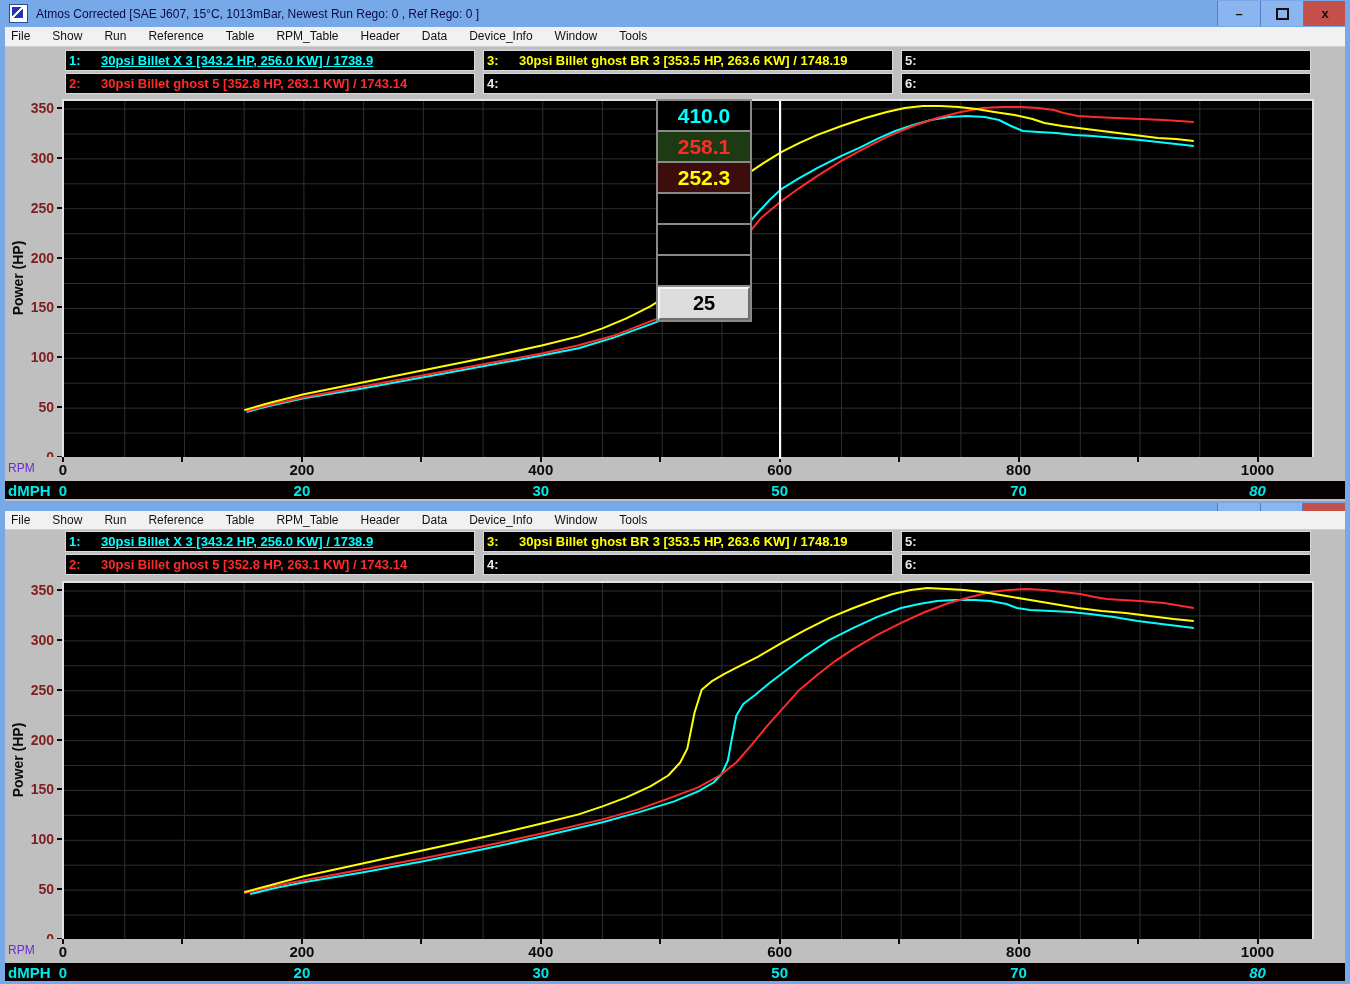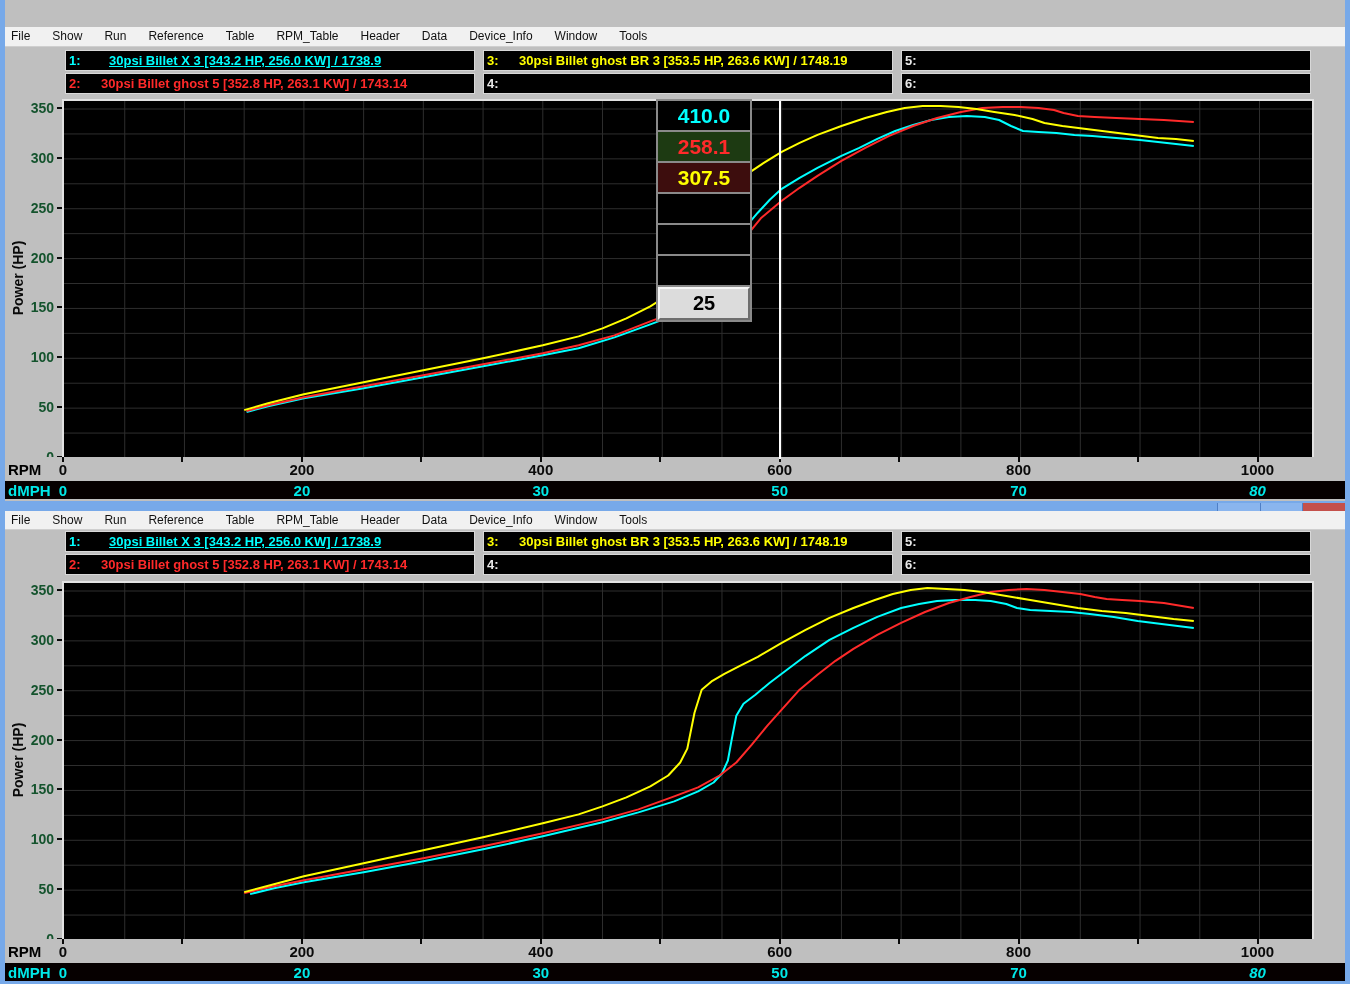--- a/index.html
+++ b/index.html
@@ -17,29 +17,29 @@
   .wbtn.close{background:#c4504b;}
   .maxglyph{width:9px;height:8px;border:2px solid #111;background:transparent;}
   
   .menubar{position:absolute;left:0;width:1350px;height:19px;background:#f1f1f1;display:flex;align-items:center;border-bottom:1px solid #cfcfcf;}
   .menu-item{font-size:12px;color:#111;padding:0 11px;line-height:19px;white-space:nowrap;}
   
   .legend-box{position:absolute;height:19px;width:408px;background:#000;border:1px solid #d8d8d8;
               display:flex;align-items:center;overflow:hidden;}
   .legend-num{font-size:13px;font-weight:bold;margin-left:3px;width:32px;flex:none;}
   .legend-text{font-size:13px;font-weight:bold;white-space:nowrap;}
-  .u{text-decoration:underline;margin-left:8px;}
+  .u{text-decoration:underline;}
   
   .plot{position:absolute;left:62px;width:1248px;height:358px;background:#000;border:2px solid #e2e2e2;box-sizing:content-box;}
   .plot svg{position:absolute;left:0;top:0;}
-  .ytick{position:absolute;width:52px;text-align:right;font-size:14px;font-weight:bold;color:#14532d;}
+  .ytick{position:absolute;width:52px;text-align:right;font-size:14px;font-weight:bold;color:#7f1d1d;}
   .ytickmark{position:absolute;width:6px;height:2px;background:#0a0a0a;}
   .ylabel{position:absolute;font-size:14px;font-weight:bold;color:#0a0a0a;transform:rotate(-90deg);transform-origin:center;white-space:nowrap;}
   .axisrow{position:absolute;left:0;width:1350px;height:24px;background:#bfbfbf;}
-  .axisrow .xname{position:absolute;left:8px;top:4px;font-size:15px;font-weight:bold;color:#000000;}
+  .axisrow .xname{position:absolute;left:8px;top:4px;font-size:12px;font-weight:normal;color:#6d28d9;}
   .xtickmark{position:absolute;top:0;width:2px;height:5px;background:#0a0a0a;}
   .xticklabel{position:absolute;top:4px;width:70px;text-align:center;font-size:15px;font-weight:bold;color:#0a0a0a;}
   .dmphrow{position:absolute;left:5px;width:1340px;height:18px;background:#060000;}
   .dmphrow .xname{position:absolute;left:3px;top:1px;font-size:15px;font-weight:bold;color:#00e8e8;}
   .dmphlabel{position:absolute;top:1px;width:70px;text-align:center;font-size:15px;font-weight:bold;color:#00e8e8;}
   .dmphlabel.last{font-style:italic;}
   
   .cursor-line{position:absolute;width:2px;background:#ffffff;}
   .readout{position:absolute;width:92px;background:#8a8a8a;border:2px solid #8a8a8a;display:flex;flex-direction:column;gap:2px;}
   .rcell{height:29px;flex:none;display:flex;align-items:center;justify-content:center;font-size:21px;font-weight:bold;}
@@ -50,20 +50,35 @@
   .strip .pbtn{position:absolute;top:2px;width:42px;height:8px;background:#8ab5ee;border-left:1px solid #4f7fc6;}
   .strip .pbtn.close{background:#c4504b;}
   
   .frame{position:absolute;background:#77a9e9;}
 </style>
 </head>
 <body>
 
 <div id="app">
 
+  <div class="titlebar">
+    <div class="app-icon"></div>
+    <div class="title-text">Atmos Corrected [SAE J607, 15°C, 1013mBar,  Newest Run Rego: 0 ,  Ref Rego: 0 ]</div>
+    <div class="winbtns">
+      <div class="wbtn">
+          <span>–</span>
+        </div>
+      <div class="wbtn">
+          <span class="maxglyph"></span>
+        </div>
+      <div class="wbtn close">
+          <span>x</span>
+        </div>
+    </div>
+  </div>
 
   <div id="menubar1" class="menubar" style="top:27px">
       <div class="menu-item">File</div>
       <div class="menu-item">Show</div>
       <div class="menu-item">Run</div>
       <div class="menu-item">Reference</div>
       <div class="menu-item">Table</div>
       <div class="menu-item">RPM_Table</div>
       <div class="menu-item">Header</div>
       <div class="menu-item">Data</div>
@@ -180,21 +195,21 @@
         <div class="dmphlabel" style="left: 261.9px;">20</div>
         <div class="dmphlabel" style="left: 500.8px;">30</div>
         <div class="dmphlabel" style="left: 739.7px;">50</div>
         <div class="dmphlabel" style="left: 978.6px;">70</div>
         <div class="dmphlabel last" style="left: 1217.5px;">80</div>
       </div>
       <div class="cursor-line" style="left: 778.7px; top: 55px; height: 358px;"></div>
       <div class="readout" style="left: 656px; top: 53px;">
         <div class="rcell" style="background: rgb(0, 0, 0); color: rgb(0, 255, 255);">410.0</div>
         <div class="rcell" style="background: rgb(29, 58, 18); color: rgb(255, 42, 42);">258.1</div>
-        <div class="rcell" style="background: rgb(61, 13, 13); color: rgb(255, 255, 0);">307.5</div>
+        <div class="rcell" style="background: rgb(61, 13, 13); color: rgb(255, 255, 0);">252.3</div>
         <div class="rcell" style="background: rgb(0, 0, 0); color: rgb(255, 255, 255);"></div>
         <div class="rcell" style="background: rgb(0, 0, 0); color: rgb(255, 255, 255);"></div>
         <div class="rcell" style="background: rgb(0, 0, 0); color: rgb(255, 255, 255);"></div>
         <div class="rcell speed">25</div>
       </div>
     </div>
 
   <div class="strip" style="top:501px">
     <div class="pbtn" style="left:1217px"></div>
     <div class="pbtn" style="left:1260px"></div>

